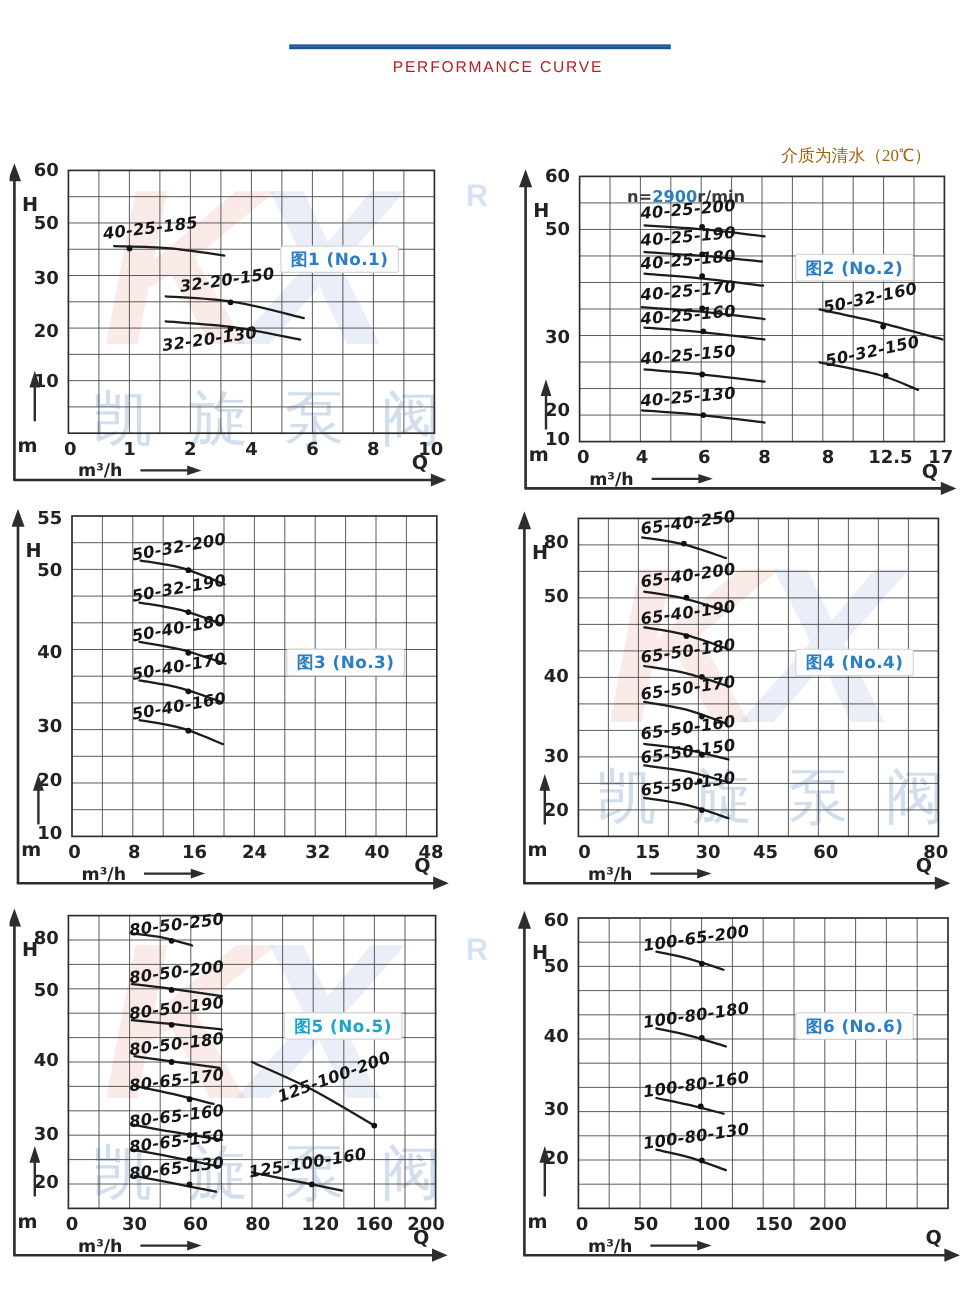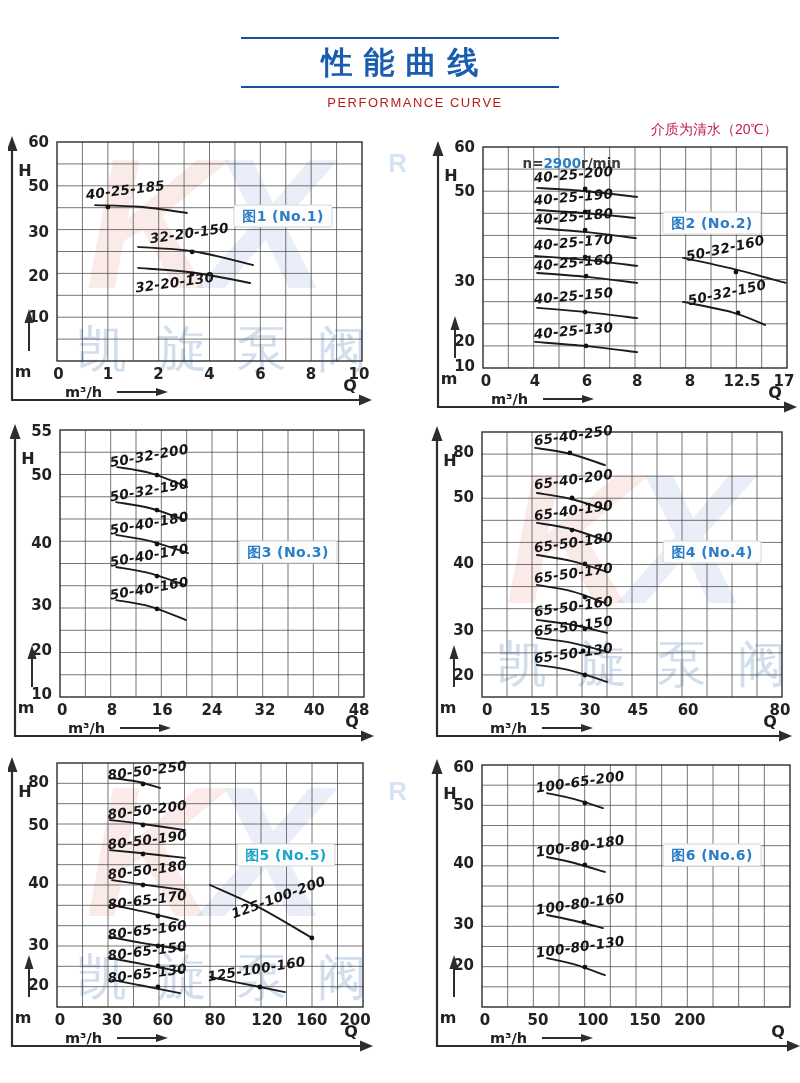--- a/index.html
+++ b/index.html
@@ -3,21 +3,21 @@
 <meta charset="utf-8">
 <style>
   html,body{margin:0;padding:0;background:#ffffff;font-family:"Liberation Sans",sans-serif;}
   .page{position:relative;width:800px;height:1083px;background:#fff;overflow:hidden;}
   .hdr{position:absolute;left:0;top:0;width:100%;text-align:center;z-index:3;}
   .hdr .rule{width:318px;height:0;border-top:2px solid #17519e;margin:0 auto;}
   .hdr .r1{margin-top:37px;}
   h1.title{margin:7px 0 6px;font-size:31px;line-height:1.1;letter-spacing:11px;text-indent:11px;
            color:#1a5cb0;font-weight:700;}
   .sub{margin-top:7px;font-size:13px;font-weight:400;letter-spacing:1.5px;color:#b91c1c;margin-left:30px;}
-  .note{position:absolute;left:651px;top:121px;font-size:14px;color:#be185d;z-index:3;}
+  .note{position:absolute;left:651px;top:121px;font-size:14px;color:#a16207;z-index:3;font-family:Liberation Serif, serif;}
   .chart{position:absolute;z-index:2;font-weight:bold;}
   .c1{left:8px;top:130px;}  .c2{left:428px;top:120px;}
   .c3{left:10px;top:420px;}  .c4{left:428px;top:420px;}
   .c5{left:8px;top:752px;}  .c6{left:428px;top:752px;}
   svg text{font-family:"DejaVu Sans","Liberation Sans",sans-serif;}
   .tick{font-size:15px;fill:#222;}
   .axl{font-size:16px;fill:#222;}
   .axm{font-size:14.5px;fill:#222;}
   .clabel{font-size:13.5px;font-style:italic;fill:#141414;letter-spacing:.3px;}
   .fig{font-size:14px;letter-spacing:.4px;}
@@ -35,21 +35,20 @@
   .wm2{left:495px;top:455px;}
   .wm3{left:75px;top:768px;}
 </style>
 </head>
 <body>
 
 <div class="page">
 
   <header class="hdr">
     <div class="rule r1"></div>
-    <h1 class="title">性能曲线</h1>
     <div class="rule r2"></div>
     <div class="sub">PERFORMANCE CURVE</div>
   </header>
 
   <div class="note">介质为清水（20℃）</div>
 
   <div class="wm wm1">
     <span class="k">K</span>
     <span class="x">X</span>
     <span class="r">R</span>

